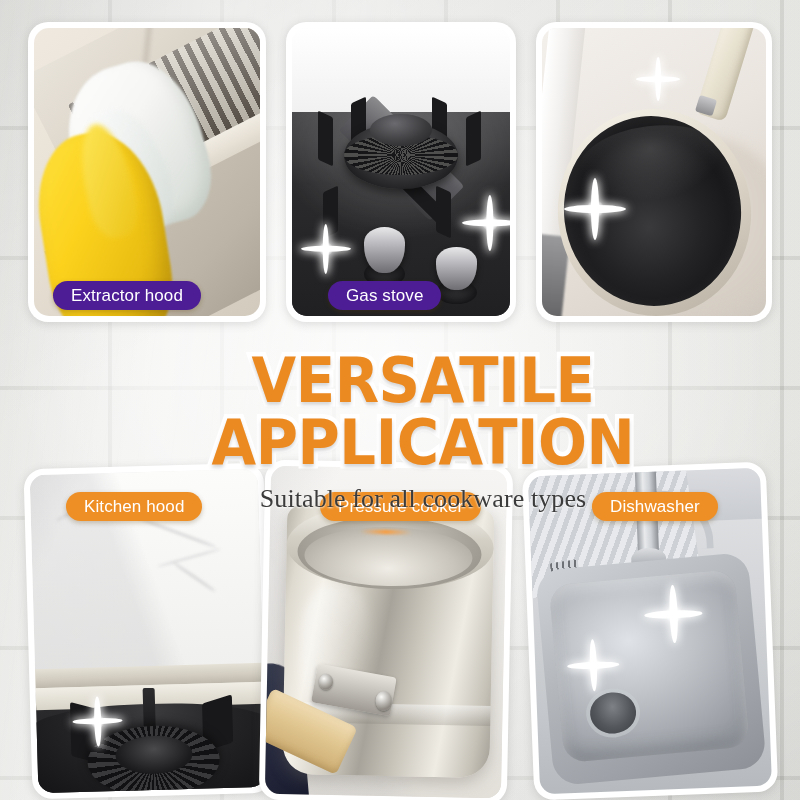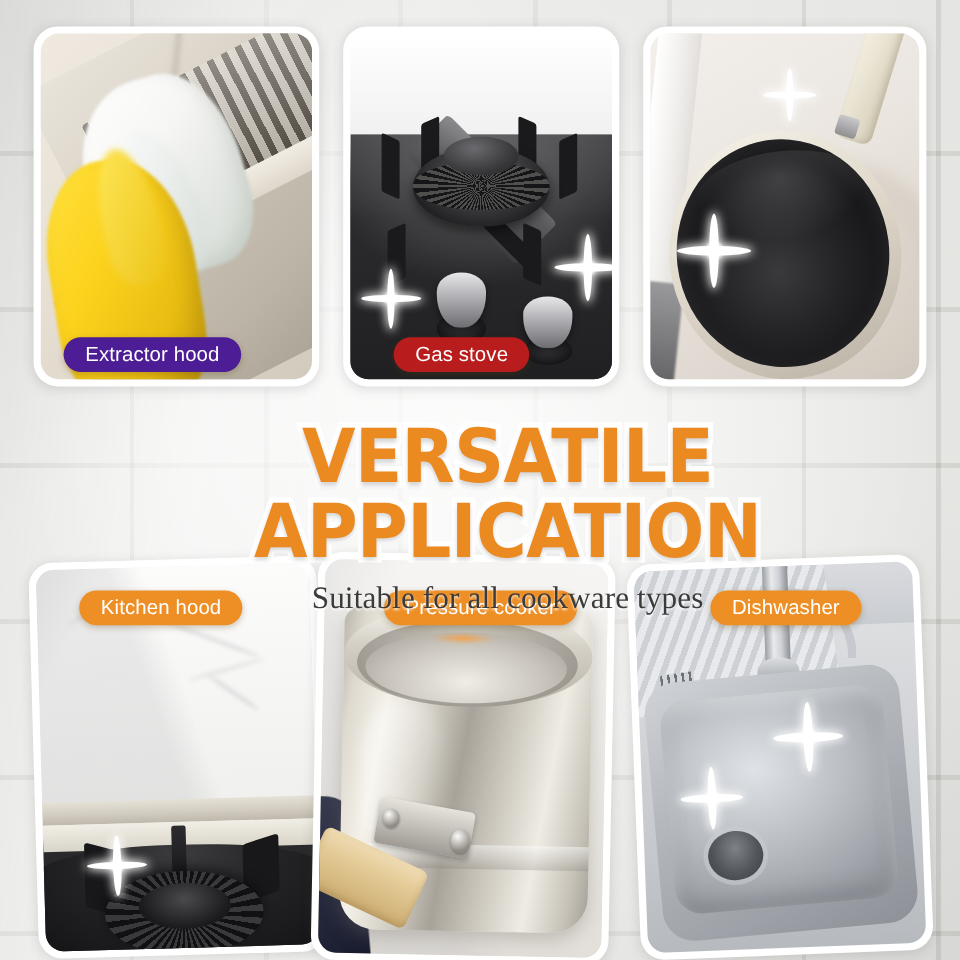--- a/index.html
+++ b/index.html
@@ -621,21 +621,21 @@
       <div class="layer knob-base kb-2"></div>
       <div class="layer knob knob-2"></div>
       <div class="sparkle" style="left:4%; top:68%; width:50px; height:50px;">
           <div class="sparkle-core"></div>
         </div>
       <div class="sparkle" style="left:78%; top:58%; width:56px; height:56px;">
           <div class="sparkle-core"></div>
         </div>
     </div>
   </div>
-  <div class="pill" style="left:328px; top:281px; background:#b91c1c;">
+  <div class="pill" style="left:328px; top:281px; background:#4c1d95;">
     <span>Gas stove</span>
   </div>
 
   <div class="panel p-pan">
     <div class="photo ph-pan">
       <div class="layer pan-bg-blob"></div>
       <div class="layer pan-left-edge"></div>
       <div class="layer pan-dark-corner blur2"></div>
       <div class="layer pan-handle"></div>
       <div class="layer pan-ferrule"></div>

